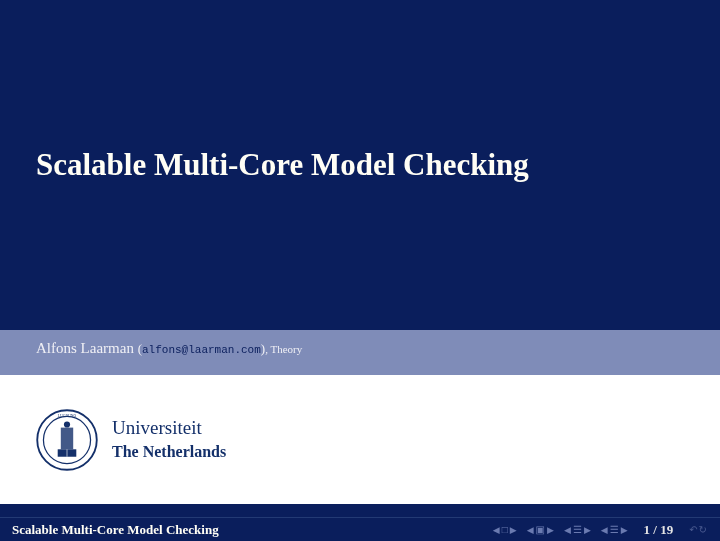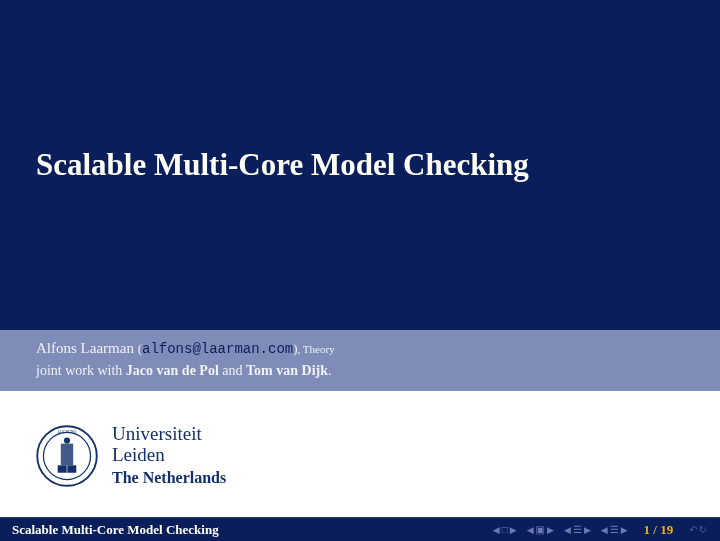--- a/index.html
+++ b/index.html
@@ -25,21 +25,21 @@
 .author-band {
   background: #7f8cb8;
   padding: 10px 36px 12px 36px;
   color: #f0f0f5;
   font-size: 15px;
 }
 .author-line1 { margin-bottom: 6px; }
 .author-email {
   font-family: 'Courier New', monospace;
   color: #0a1e5c;
-  font-size: 14px;
+  font-size: 11px;
 }
 .author-paren { font-size: 13px; }
 .author-theory { font-size: 11px; }
 .author-line2 { font-size: 14px; }
 .author-line2 .bold { font-weight: bold; }
 .logo-area {
   background: #ffffff;
   height: 129px;
   display: flex;
   align-items: center;
@@ -73,61 +73,57 @@
   margin-left: auto;
   display: flex;
   align-items: center;
   gap: 10px;
   color: #6a7ab0;
   font-size: 10px;
 }
 .nav-group { display: flex; align-items: center; gap: 2px; }
 .nav-tri { font-size: 9px; }
 .page-num {
-  color: #eab308;
+  color: #e5e5e5;
   font-weight: bold;
   font-size: 13px;
   margin: 0 6px;
 }
 .footer-extra { color: #4a5a90; font-size: 10px; letter-spacing: 1px; }
 </style>
 </head>
 <body>
 
 <div class="title-area">
   <h1 class="title">Scalable Multi-Core Model Checking</h1>
 </div>
 
 <div class="author-band">
   <div class="author-line1">
     <span>Alfons Laarman</span>
     <span class="author-paren"> (</span><span class="author-email">alfons@laarman.com</span><span class="author-paren">)</span><span class="author-theory">, Theory</span>
-  </div>
-  <div class="author-line2">
-    <span>joint work with </span><span class="bold">Jaco van de Pol</span><span> and </span><span class="bold">Tom van Dijk</span><span>.</span>
   </div>
 </div>
 
 <div class="logo-area">
   <div class="seal">
     <svg viewBox="0 0 100 100">
       <circle cx="50" cy="50" r="48" fill="none" stroke="#14306a" stroke-width="3"></circle>
       <circle cx="50" cy="50" r="38" fill="none" stroke="#14306a" stroke-width="2"></circle>
       <rect x="40" y="30" width="20" height="35" fill="#14306a" opacity="0.8"></rect>
       <circle cx="50" cy="25" r="5" fill="#14306a"></circle>
       <rect x="35" y="65" width="30" height="12" fill="#14306a"></rect>
       <line x1="50" y1="65" x2="50" y2="77" stroke="#fff" stroke-width="1"></line>
       <g fill="#14306a" font-size="6" font-family="serif">
         <text x="50" y="13" text-anchor="middle">LUGDUNO</text>
       </g>
     </svg>
   </div>
   <div class="uni-text">
     <div class="uni-name">Universiteit</div>
-    <div class="uni-name">Leiden</div>
     <div class="uni-country">The Netherlands</div>
   </div>
 </div>
 
 <div class="footer">
   <span class="footer-title">Scalable Multi-Core Model Checking</span>
   <div class="footer-nav">
     <span class="nav-group">
       <span class="nav-tri">◀</span>
       <span>□</span>

